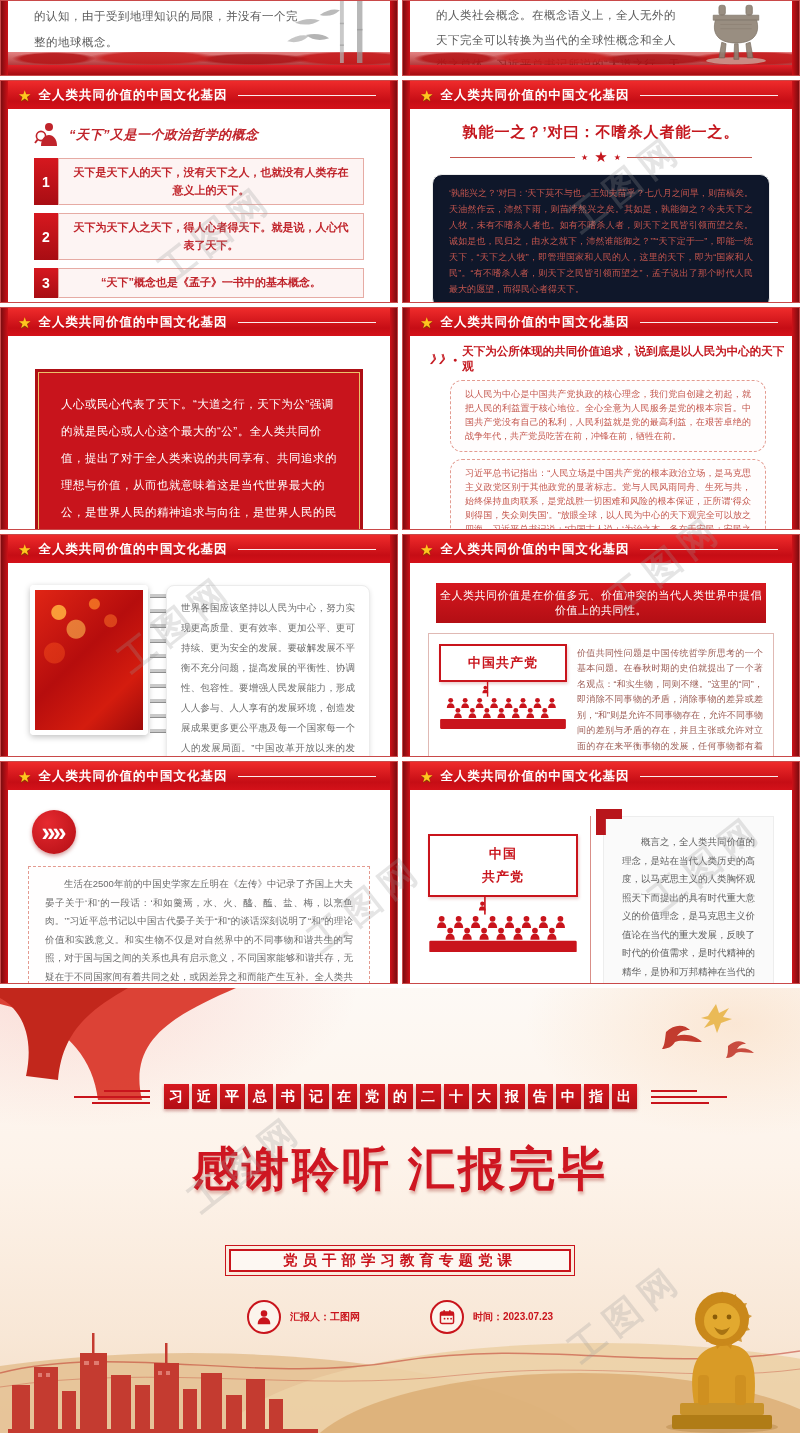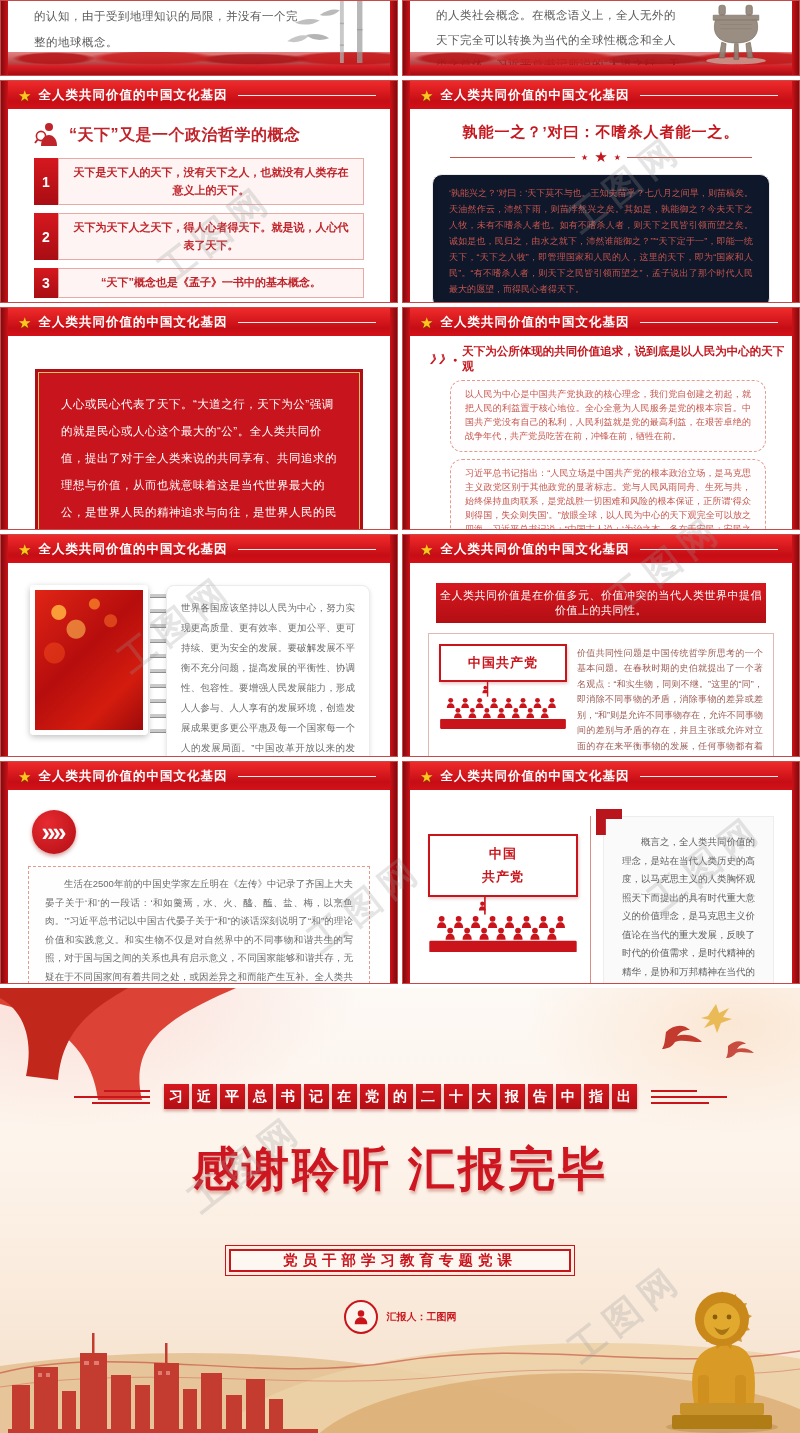--- a/index.html
+++ b/index.html
@@ -34,21 +34,21 @@
      background:
       radial-gradient(ellipse 60px 9px at 12% 50%, rgba(180,20,22,.85) 55%, transparent 70%),
       radial-gradient(ellipse 90px 10px at 38% 45%, rgba(200,25,25,.8) 55%, transparent 72%),
       radial-gradient(ellipse 80px 8px at 64% 55%, rgba(170,15,18,.8) 55%, transparent 72%),
       radial-gradient(ellipse 90px 10px at 90% 50%, rgba(195,22,24,.85) 55%, transparent 70%),
       linear-gradient(180deg, rgba(205,30,30,.55), rgba(160,10,12,.8)); }
   .footbar { position:absolute; left:0; right:0; bottom:0; height:10px; background:linear-gradient(180deg,#e32028,#a40d12); }
 
   
   .qtitle { display:flex; align-items:center; gap:9px; margin:13px 0 10px 26px; }
-  .qtitle .tx { color:#c0242b; font-weight:900; font-size:16px; letter-spacing:.5px; }
+  .qtitle .tx { color:#c0242b; font-weight:900; font-size:13px; letter-spacing:.5px;font-style:italic; }
   .numrow { display:flex; align-items:stretch; margin:0 26px 8px 26px; }
   .numbox { width:24px; min-width:24px; background:linear-gradient(180deg,#d6181f,#a80d13); color:#fff; font-weight:900;
             font-size:14px; display:flex; align-items:center; justify-content:center; }
   .numtxt { flex:1; border:1px solid #e6aba4; background:#fdf4f3; color:#c0242b; font-weight:bold; font-size:11px;
             display:flex; align-items:center; justify-content:center; text-align:center; padding:5px 10px; line-height:1.6; }
   .numtxt.long { font-size:10px; text-align:left; }
 
   
   .qt4 { text-align:center; color:#c4161d; font-weight:900; font-size:15px; margin-top:14px; letter-spacing:1px; }
   .stardiv { display:flex; align-items:center; justify-content:center; gap:6px; margin:6px 40px 8px; color:#c4161d; }
@@ -495,20 +495,34 @@
         <span class="icircle">
           <svg width="18" height="18" viewBox="0 0 20 20">
               <g fill="#c9141c">
                 <circle cx="10" cy="6" r="3.6"></circle>
                 <path d="M3 18 c0-5 3.2-7.6 7-7.6 s7 2.6 7 7.6 z"></path>
               </g>
             </svg>
         </span>
         <span>汇报人：工图网</span>
       </div>
+      <div class="infoitem">
+        <span class="icircle">
+          <svg width="18" height="18" viewBox="0 0 22 22">
+            <rect x="3" y="5" width="16" height="14" rx="2" fill="none" stroke="#c9141c" stroke-width="1.8"></rect>
+            <rect x="3" y="5" width="16" height="4.5" fill="#c9141c"></rect>
+            <rect x="6.5" y="2.5" width="2" height="4" rx="1" fill="#c9141c"></rect>
+              <rect x="13.5" y="2.5" width="2" height="4" rx="1" fill="#c9141c"></rect>
+            <circle cx="8" cy="13" r="1.1" fill="#c9141c"></circle>
+              <circle cx="12" cy="13" r="1.1" fill="#c9141c"></circle>
+              <circle cx="16" cy="13" r="1.1" fill="#c9141c"></circle>
+          </svg>
+        </span>
+        <span>时间：2023.07.23</span>
+      </div>
     </div>
 
     <div class="scenery">
       <div class="hill h2"></div>
       <div class="hill h1"></div>
       <div class="hill h3"></div>
 
       <svg class="waves" width="800" height="70" viewBox="0 0 800 70">
         <path d="M0 50 C120 20 260 62 400 38 C540 16 660 50 800 28" stroke="#c0392b" stroke-width="1.4" fill="none" opacity=".55"></path>
         <path d="M0 64 C160 40 300 70 460 52 C600 38 700 60 800 46" stroke="#c0392b" stroke-width="1" fill="none" opacity=".35"></path>

